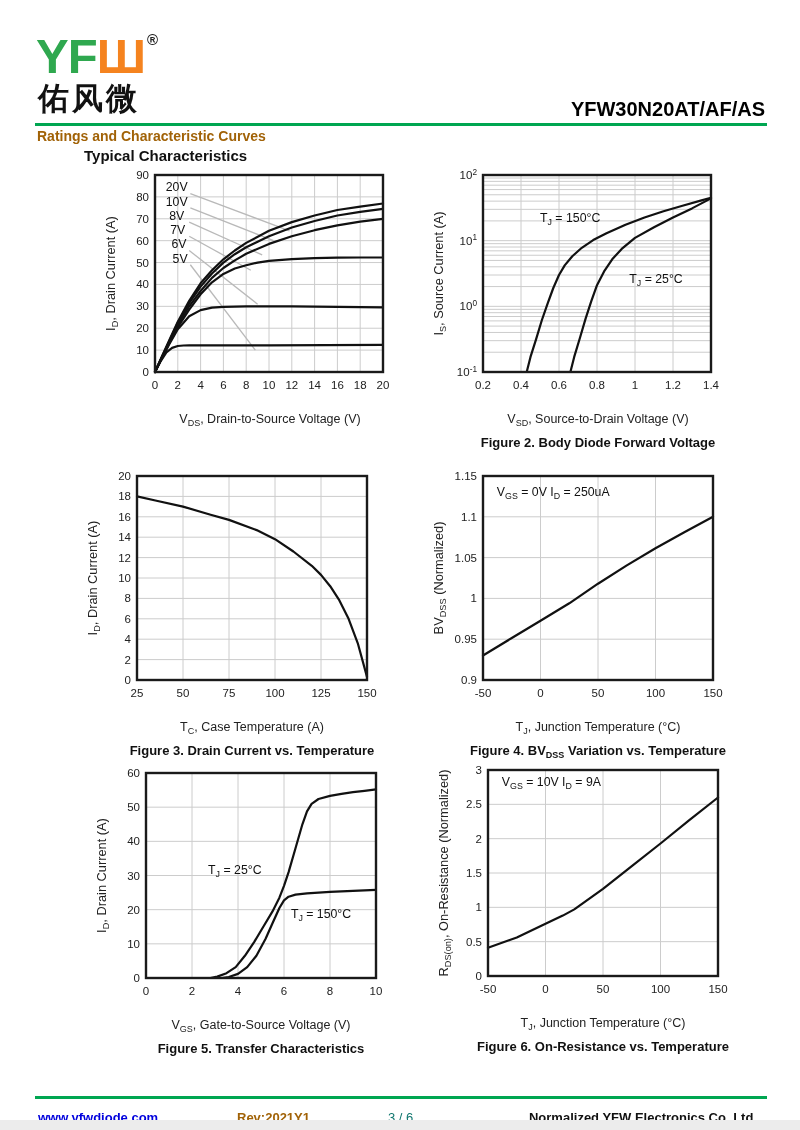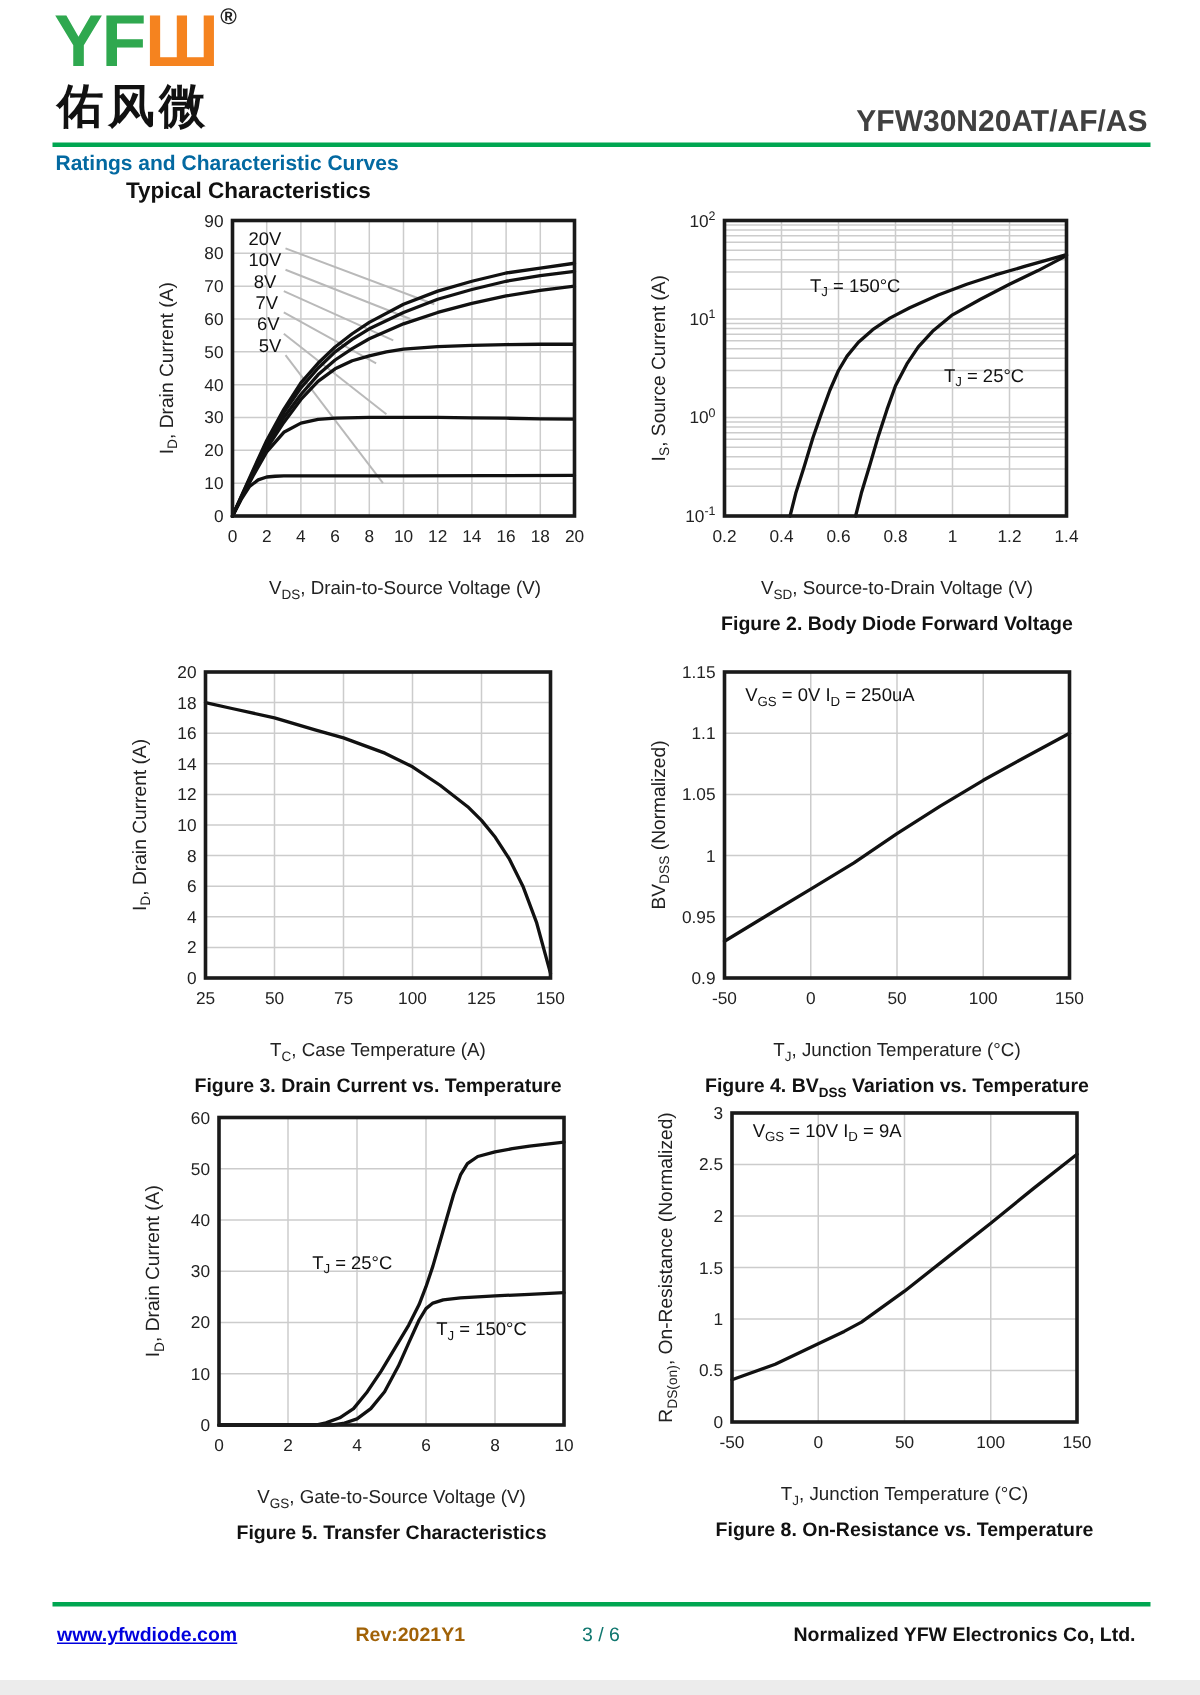--- a/index.html
+++ b/index.html
@@ -1,30 +1,30 @@
 <!DOCTYPE html>
 <html><head>
 <meta charset="utf-8">
 <style>
   html,body{margin:0;padding:0;background:#fff;}
   body{width:800px;height:1130px;position:relative;overflow:hidden;
        font-family:"Liberation Sans", sans-serif;color:#111;}
-  .page{position:absolute;inset:0;background:#ffffff;}
+  .page{position:absolute;inset:0;background:#ffffff;margin-top:28px;}
 
   
   .logo{position:absolute;left:36px;top:4px;line-height:1;}
   .logo-main{font-weight:700;font-size:49px;letter-spacing:-1px;font-family:"Liberation Sans",sans-serif;}
   .logo-yf{color:#2fa84f;}
   .logo-w{color:#f5831f;}
   .logo-reg{font-size:15px;font-weight:700;color:#222;vertical-align:28px;margin-left:2px;}
   .logo-cn{font-size:31px;font-weight:700;color:#111;letter-spacing:3px;margin-top:2px;margin-left:2px;}
-  .part-number{position:absolute;top:70px;right:35px;font-size:20px;font-weight:700;color:#404040;}
+  .part-number{position:absolute;top:70px;right:35px;font-size:20px;font-weight:700;color:#000000;}
   .hrule{position:absolute;left:35px;right:33px;height:3px;background:#00a651;}
   .hrule.top{top:95px;}
-  .section-title{position:absolute;left:37px;top:100px;font-size:14px;font-weight:700;color:#0369a1;}
+  .section-title{position:absolute;left:37px;top:100px;font-size:14px;font-weight:700;color:#a16207;}
   .subsection-title{position:absolute;left:84px;top:119px;font-size:15px;font-weight:700;color:#111;}
 
   
   .figure{position:absolute;width:297px;}
   .figure .cap{margin-left:20px;width:300px;text-align:center;line-height:17px;}
   .figure .xlabel{margin-top:5px;font-size:12.5px;color:#222;}
   .figure .ftitle{margin-top:2px;font-size:13px;font-weight:700;color:#111;}
   sub{font-size:9px;vertical-align:-3px;}
   #fig1{left:100px;top:137px;}
   #fig2{left:428px;top:137px;}
@@ -331,21 +331,21 @@
           <text x="49" y="185.66666666666669" text-anchor="end" font-size="11.5" fill="#222"><tspan dy="0" font-size="11.5">0.5</tspan></text>
           <text x="49" y="151.33333333333334" text-anchor="end" font-size="11.5" fill="#222"><tspan dy="0" font-size="11.5">1</tspan></text>
           <text x="49" y="117" text-anchor="end" font-size="11.5" fill="#222"><tspan dy="0" font-size="11.5">1.5</tspan></text>
           <text x="49" y="82.66666666666669" text-anchor="end" font-size="11.5" fill="#222"><tspan dy="0" font-size="11.5">2</tspan></text>
           <text x="49" y="48.333333333333314" text-anchor="end" font-size="11.5" fill="#222"><tspan dy="0" font-size="11.5">2.5</tspan></text>
           <text x="49" y="14" text-anchor="end" font-size="11.5" fill="#222"><tspan dy="0" font-size="11.5">3</tspan></text>
           <text x="15" y="113" text-anchor="middle" font-size="12.8" fill="#222" transform="rotate(-90 15 113)"><tspan dy="0" font-size="12.8">R</tspan><tspan dy="3" font-size="9.216">DS(on)</tspan><tspan dy="-3" font-size="12.8">, On-Resistance (Normalized)</tspan></text>
           <text x="68.8" y="25.793333333333322" text-anchor="start" font-size="12.3" fill="#111"><tspan dy="0" font-size="12.3">V</tspan><tspan dy="3" font-size="8.856">GS</tspan><tspan dy="-3" font-size="12.3"> = 10V I</tspan><tspan dy="3" font-size="8.856">D</tspan><tspan dy="-3" font-size="12.3"> = 9A</tspan></text>
         </svg></div>
     <div class="cap xlabel">T<sub>J</sub>, Junction Temperature (°C)</div>
-    <div class="cap ftitle">Figure 8. On-Resistance vs. Temperature</div>
+    <div class="cap ftitle">Figure 6. On-Resistance vs. Temperature</div>
   </div>
 
   <div class="hrule bottom"></div>
   <div class="footer-row">
     <a class="f-link">www.yfwdiode.com</a>
     <span class="f-rev">Rev:2021Y1</span>
     <span class="f-page">3 / 6</span>
     <span class="f-company">Normalized YFW Electronics Co, Ltd.</span>
   </div>
   <div class="bottom-strip"></div>

